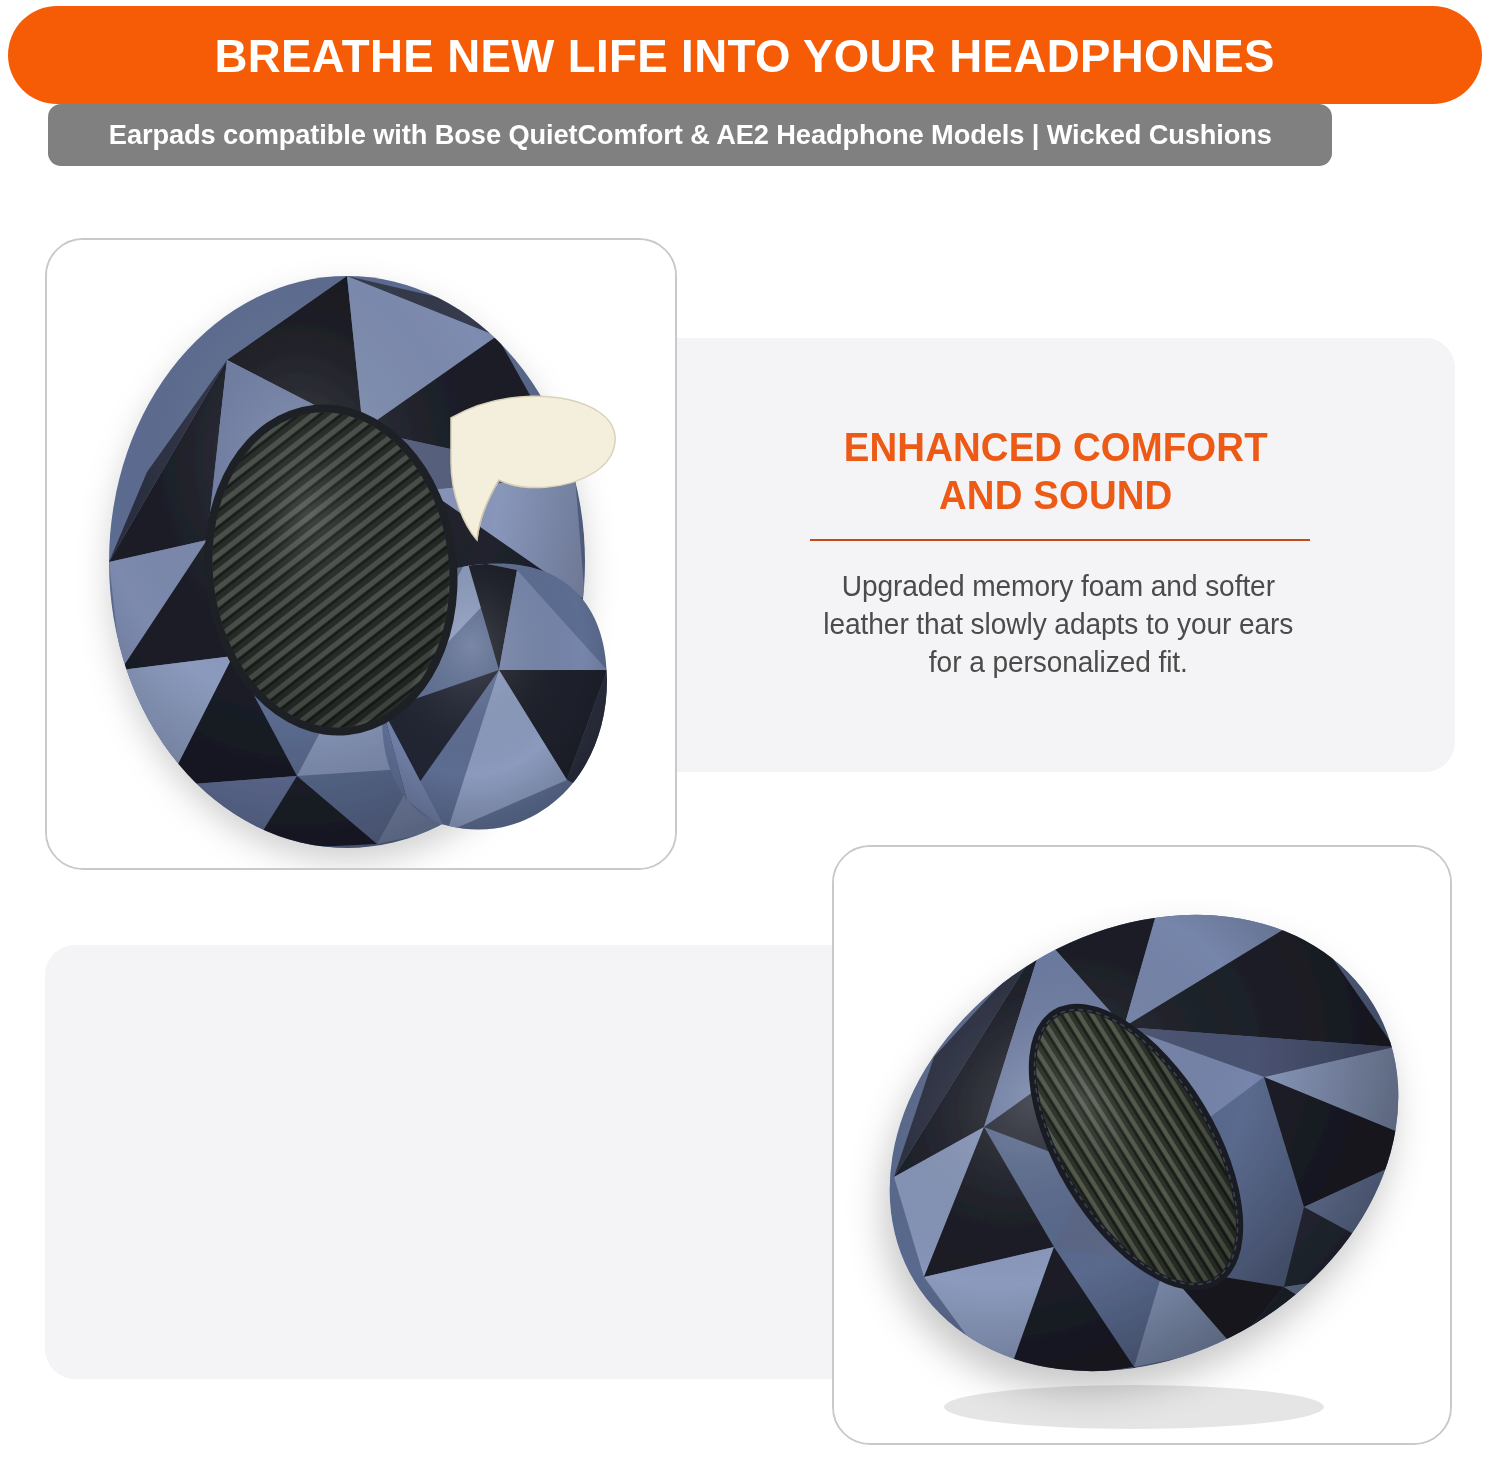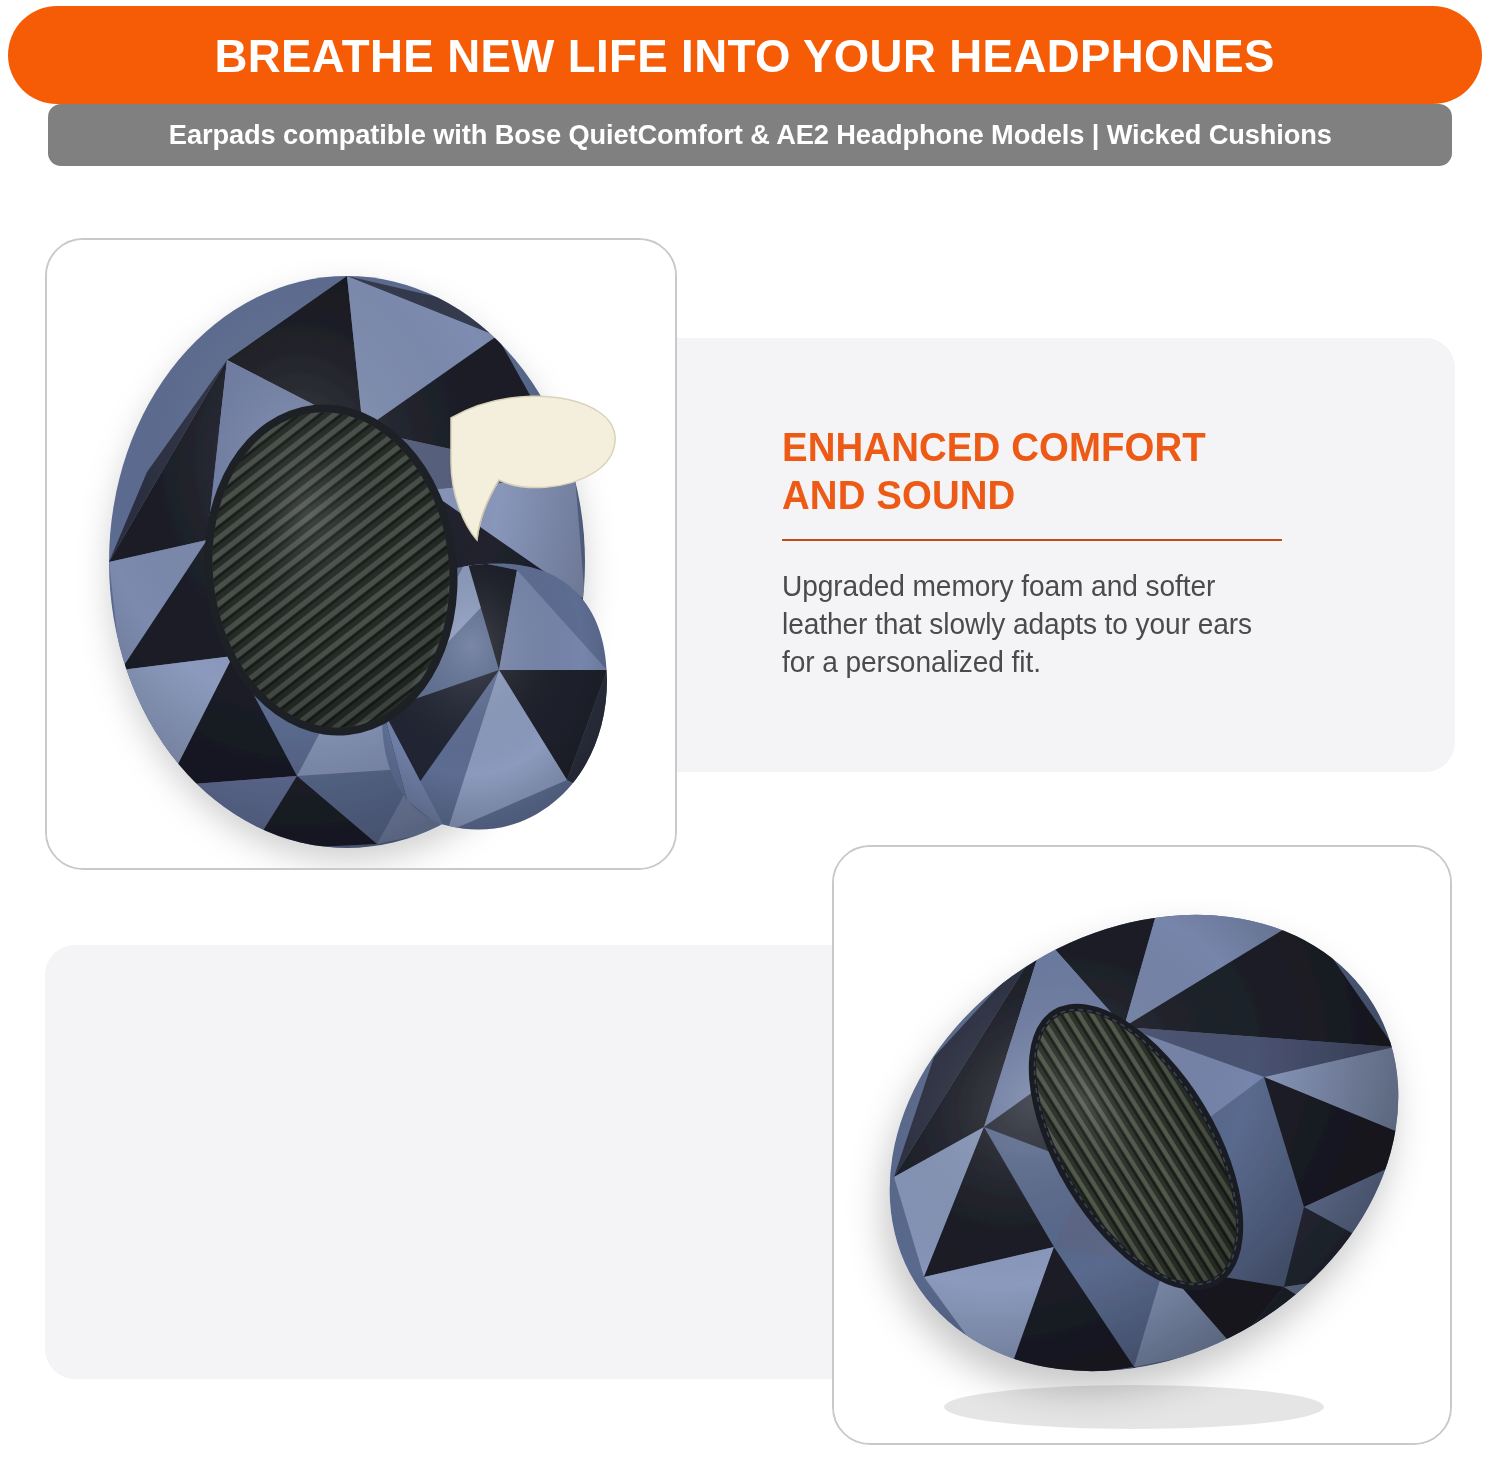--- a/index.html
+++ b/index.html
@@ -41,21 +41,21 @@
     letter-spacing: 0.4px;
     white-space: nowrap;
     font-stretch: condensed;
     transform: scaleX(0.97);
   }
 
   .banner-gray {
     position: absolute;
     left: 48px;
     top: 104px;
-    width: 1404px;
+    width: 1284px;
     height: 62px;
     background: #808080;
     border-radius: 13px;
     display: flex;
     align-items: center;
     justify-content: center;
     z-index: 2;
   }
   .banner-gray .bg-text {
     color: #ffffff;
@@ -91,21 +91,21 @@
   
   #card-2 { left: 832px; top: 845px; width: 620px;  height: 600px; }
   #panel-2 { left: 45px;  top: 945px; width: 855px;  height: 434px;
              border-top-right-radius: 0; border-bottom-right-radius: 0; }
 
   
   .feature {
     position: absolute;
     z-index: 5;
   }
-  #feature-1 { left: 782px; top: 423px; width: 512px; }
+  #feature-1 { left: 810px; top: 423px; width: 512px; text-align: center; }
   #feature-2 { left: 186px; top: 1003px; width: 495px; }
 
   .f-title {
     color: #ED5A16;
     font-size: 40px;
     line-height: 48px;
     font-weight: 700;
     letter-spacing: 0.1px;
     transform: scaleX(0.96);
     transform-origin: left center;

